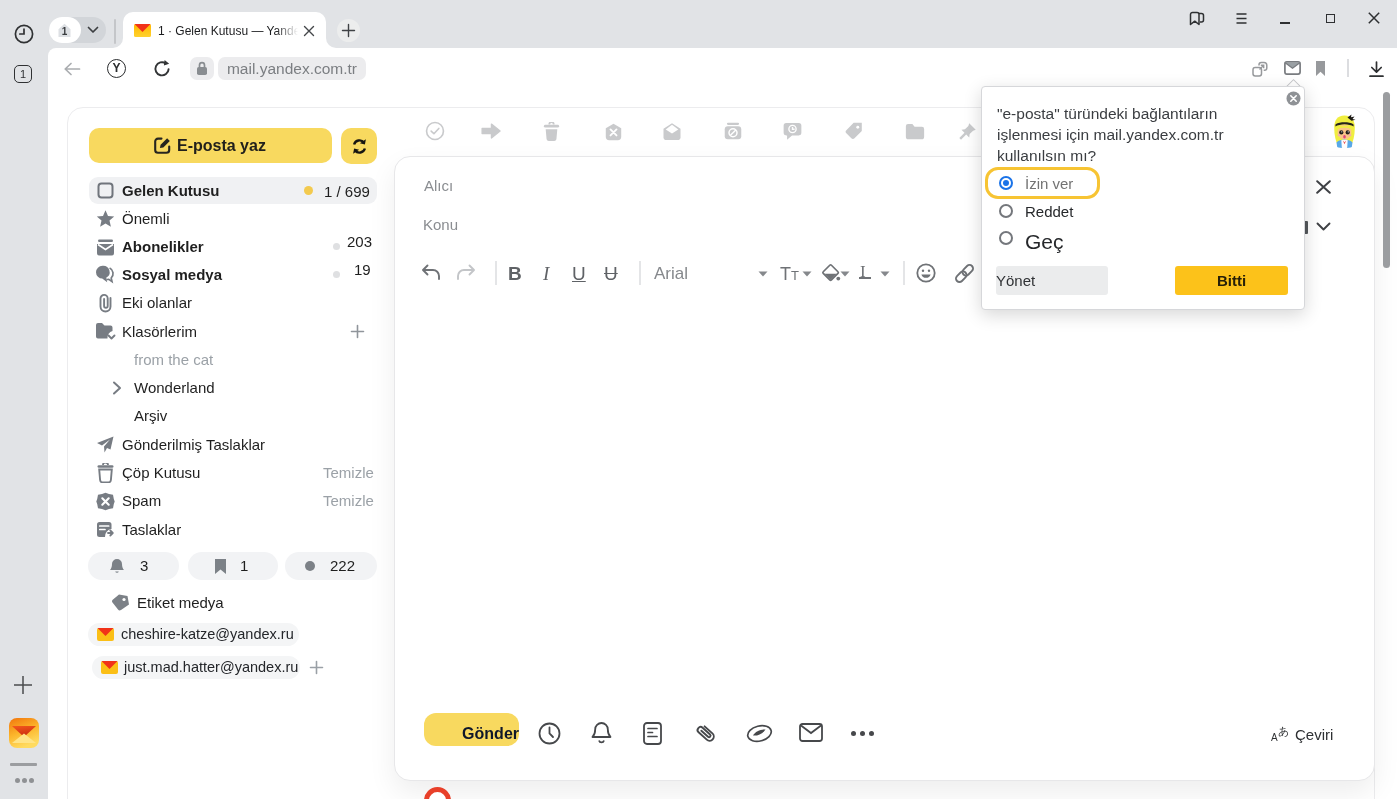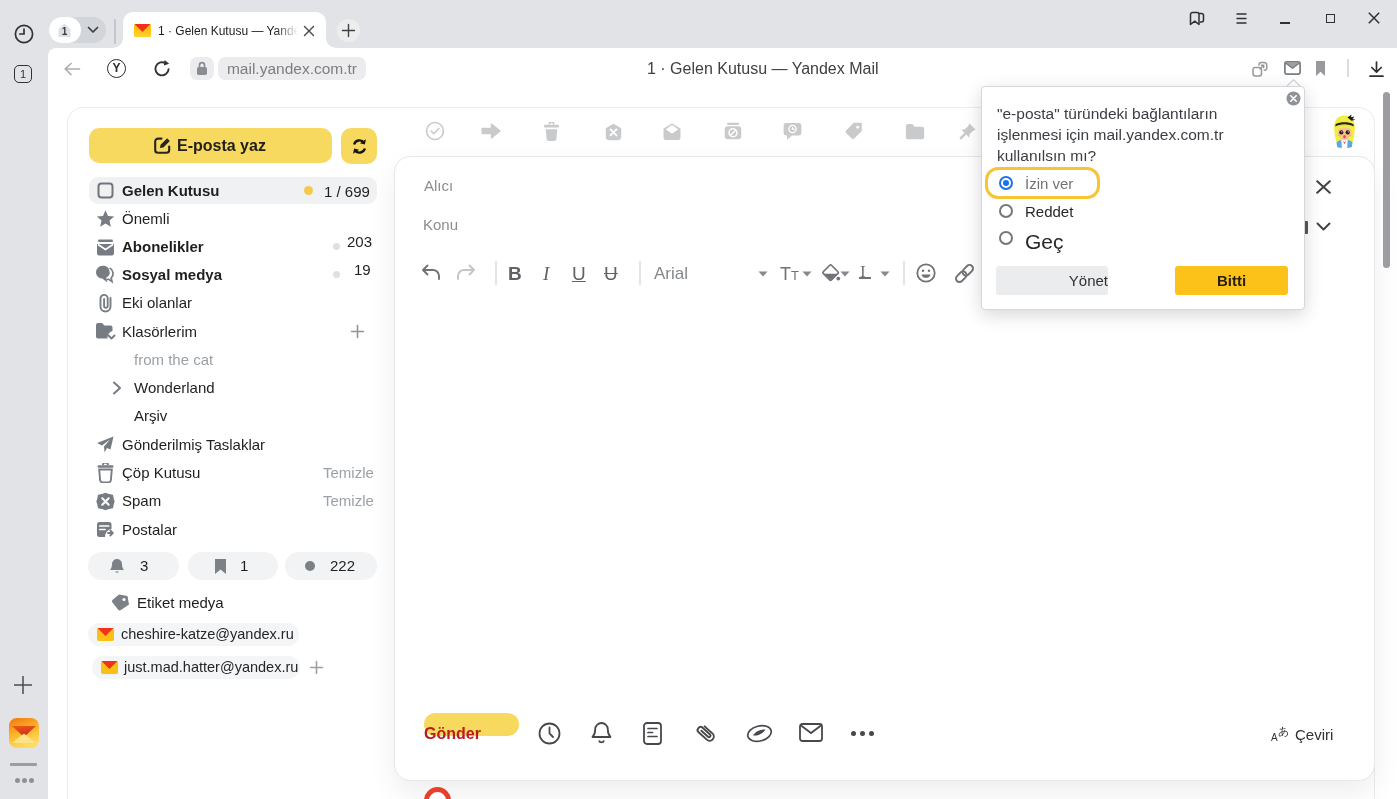--- a/index.html
+++ b/index.html
@@ -118,21 +118,20 @@
 <svg class="abs" style="left:152px;top:59px" width="20" height="20" viewBox="0 0 20 20">
       <path d="M13.8 4.4 A6.6 6.6 0 1 0 16.6 10.1" fill="none" stroke="#323436" stroke-width="1.9" stroke-linecap="round"></path>
       <path d="M12.6 1.0 L17.2 4.7 L11.9 6.4 Z" fill="#323436"></path>
     </svg>
 <div class="abs" style="left:190px;top:57px;width:24px;height:23px;background:#ececee;border-radius:7px"></div>
 <svg class="abs" style="left:196px;top:61px" width="12" height="15" viewBox="0 0 12 15">
       <rect x="1" y="6" width="10" height="8" rx="1.8" fill="#898d91"></rect>
       <path d="M3.5 6.5 V4.2 a2.5 2.5 0 0 1 5 0 V6.5" fill="none" stroke="#898d91" stroke-width="1.7"></path>
     </svg>
 <div class="abs" style="left:218px;top:57px;width:148px;height:23px;background:#ececee;border-radius:7px;text-align:center;line-height:23px;font-size:15.5px;color:#7b7e82">mail.yandex.com.tr</div>
-<div class="abs" style="left:647px;top:60px;width:300px;font-size:16px;color:#3e4043">1 · Gelen Kutusu — Yandex Mail</div>
 
 <svg class="abs" style="left:1252px;top:61px" width="16" height="16" viewBox="0 0 16 16">
       <rect x="1" y="6.5" width="8.5" height="8.5" rx="2.2" fill="none" stroke="#97999c" stroke-width="1.5"></rect>
       <path d="M7 4.5 V3.8 a2.3 2.3 0 0 1 2.3 -2.3 H12 a2.8 2.8 0 0 1 2.8 2.8 V7 a2.3 2.3 0 0 1 -2.3 2.3 H11.7" fill="none" stroke="#97999c" stroke-width="1.5"></path>
       <path d="M7.5 8.5 L11.5 4.5 M11.7 7.2 V4.3 H8.8" fill="none" stroke="#97999c" stroke-width="1.4"></path>
     </svg>
 <svg class="abs" style="left:1284px;top:61px" width="17" height="14" viewBox="0 0 17 14">
       <rect x="0.9" y="0.9" width="15.2" height="12.2" rx="2" fill="#fff" stroke="#797c80" stroke-width="1.7"></rect>
       <path d="M1.2 1.4 H15.8 L8.5 7.2 Z" fill="#9aa0a4"></path>
       <path d="M1.2 1.8 L8.5 7.2 L15.8 1.8" fill="none" stroke="#797c80" stroke-width="1.4"></path>
@@ -222,21 +221,21 @@
       <path d="M9.5 0.8 L13 2 L17 2.8 L17.8 7 L18.7 9.5 L17.8 12 L17 16.2 L13 17 L9.5 18.2 L6 17 L2 16.2 L1.2 12 L0.3 9.5 L1.2 7 L2 2.8 L6 2 Z" fill="#777c83"></path>
       <path d="M6.3 6.3 L12.7 12.7 M12.7 6.3 L6.3 12.7" stroke="#fff" stroke-width="2.1" stroke-linecap="round"></path>
     </svg>
 <div class="abs srow" style="left:122px;top:487px">Spam</div>
 <div class="abs srow" style="left:323px;top:487px;color:#9ba1a7">Temizle</div>
 <svg class="abs" style="left:96px;top:521px" width="20" height="19" viewBox="0 0 20 19">
       <path d="M1 3.5 A2.5 2.5 0 0 1 3.5 1 H13 a2.5 2.5 0 0 1 2.5 2.5 V8 a7.5 7.5 0 0 0 -6.5 8 H3.5 A 2.5 2.5 0 0 1 1 13.5 Z" fill="#777c83"></path>
       <path d="M3.8 5 H12.7 M3.8 8.5 H9" stroke="#fff" stroke-width="1.7" stroke-linecap="round"></path>
       <path d="M12 12 L16 12 M14.3 9.5 L16.8 12 L14.3 14.5" fill="none" stroke="#777c83" stroke-width="1.8" stroke-linecap="round" stroke-linejoin="round"></path>
     </svg>
-<div class="abs srow" style="left:122px;top:516px">Postalar</div>
+<div class="abs srow" style="left:122px;top:516px">Taslaklar</div>
 
 <div class="abs chip" style="left:88px;top:552px;width:91px"></div>
 <svg class="abs" style="left:109px;top:558px" width="16" height="17" viewBox="0 0 16 17">
       <path d="M8 1 a5 5 0 0 1 5 5 c0 3 0.8 4.6 2 6 H1 c1.2 -1.4 2 -3 2 -6 a5 5 0 0 1 5 -5 Z" fill="#7c8187"></path>
       <path d="M6.2 13.5 a1.9 1.9 0 0 0 3.6 0" fill="#7c8187"></path>
     </svg>
 <div class="abs num" style="left:140px;top:558px;line-height:16px">3</div>
 <div class="abs chip" style="left:188px;top:552px;width:90px"></div>
 <svg class="abs" style="left:214px;top:558px" width="13" height="17" viewBox="0 0 13 17">
       <path d="M1 1 H12 V16 L6.5 11.5 L1 16 Z" fill="#7c8187"></path>
@@ -379,21 +378,21 @@
       <circle cx="13" cy="7.8" r="1.2" fill="#6f7276"></circle>
       <path d="M5.4 11.4 a4.8 4.8 0 0 0 9.2 0 Z" fill="#6f7276"></path>
     </svg>
 <svg class="abs" style="left:953px;top:262px" width="23" height="23" viewBox="0 0 21 21">
       <g transform="rotate(-45 10.5 10.5)">
         <rect x="0.8" y="7.3" width="11" height="6.4" rx="3.2" fill="none" stroke="#6f7276" stroke-width="1.7"></rect>
         <rect x="9.2" y="7.3" width="11" height="6.4" rx="3.2" fill="none" stroke="#6f7276" stroke-width="1.7"></rect>
       </g>
     </svg>
 
-<div class="abs ybtn" style="left:424px;top:713px;width:95px;height:23px;border-radius:12px;text-align:left;line-height:42px;font-size:16px;font-weight:bold;color:#b91c1c">Gönder</div>
+<div class="abs ybtn" style="left:424px;top:713px;width:95px;height:33px;border-radius:12px;text-align:right;line-height:42px;font-size:16px;font-weight:bold;color:#0f172a">Gönder</div>
 <svg class="abs" style="left:538px;top:722px" width="23" height="23" viewBox="0 0 23 23">
       <circle cx="11.5" cy="11.5" r="10" fill="none" stroke="#46484b" stroke-width="1.8"></circle>
       <path d="M11.5 5.5 V11.5 L15 15" fill="none" stroke="#46484b" stroke-width="1.8" stroke-linecap="round"></path>
     </svg>
 <svg class="abs" style="left:590px;top:721px" width="23" height="24" viewBox="0 0 23 24">
       <path d="M11.5 2 a6.3 6.3 0 0 1 6.3 6.3 c0 4.2 1.2 6.3 2.7 7.7 H2.5 c1.5 -1.4 2.7 -3.5 2.7 -7.7 A6.3 6.3 0 0 1 11.5 2 Z" fill="none" stroke="#46484b" stroke-width="1.8" stroke-linejoin="round"></path>
       <path d="M9 19.5 a2.6 2.6 0 0 0 5 0" fill="none" stroke="#46484b" stroke-width="1.8"></path>
     </svg>
 <svg class="abs" style="left:643px;top:722px" width="19" height="23" viewBox="0 0 19 23">
       <rect x="1" y="1" width="17" height="21" rx="3" fill="none" stroke="#46484b" stroke-width="1.8"></rect>
@@ -431,17 +430,17 @@
     </svg>
 <div class="abs" style="left:997px;top:104px;width:240px;font-size:15.5px;line-height:20.8px;color:#3a3d41">"e-posta" türündeki bağlantıların işlenmesi için mail.yandex.com.tr kullanılsın mı?</div>
 <div class="abs" style="left:985px;top:167px;width:115px;height:32px;border:3px solid #f7c433;border-radius:13px;box-sizing:border-box"></div>
 <div class="abs" style="left:999px;top:176px;width:14px;height:14px;border:2px solid #1a73e8;border-radius:50%;box-sizing:border-box"></div>
 <div class="abs" style="left:1003px;top:180px;width:6px;height:6px;border-radius:50%;background:#1a73e8"></div>
 <div class="abs" style="left:1025px;top:175px;font-size:15px;color:#737373">İzin ver</div>
 <div class="abs" style="left:999px;top:204px;width:14px;height:14px;border:2px solid #74777c;border-radius:50%;box-sizing:border-box"></div>
 <div class="abs" style="left:1025px;top:203px;font-size:15px;color:#26282b">Reddet</div>
 <div class="abs" style="left:999px;top:231px;width:14px;height:14px;border:2px solid #74777c;border-radius:50%;box-sizing:border-box"></div>
 <div class="abs" style="left:1025px;top:230px;font-size:21px;color:#26282b">Geç</div>
-<div class="abs" style="left:996px;top:266px;width:112px;height:29px;background:#ebeced;border-radius:3px;text-align:right;line-height:29px;font-size:15px;color:#303235">Yönet</div>
+<div class="abs" style="left:996px;top:266px;width:112px;height:29px;background:#ebeced;border-radius:3px;text-align:left;line-height:29px;font-size:15px;color:#303235">Yönet</div>
 <div class="abs" style="left:1175px;top:266px;width:113px;height:29px;background:#fcc21a;border-radius:3px;text-align:center;line-height:29px;font-size:15px;font-weight:bold;color:#272008">Bitti</div>
 
 <div class="abs" style="left:424px;top:787px;width:17px;height:17px;border:5px solid #e8402a;border-radius:50%;background:#fff"></div>
 </div>
 
 </body></html>

